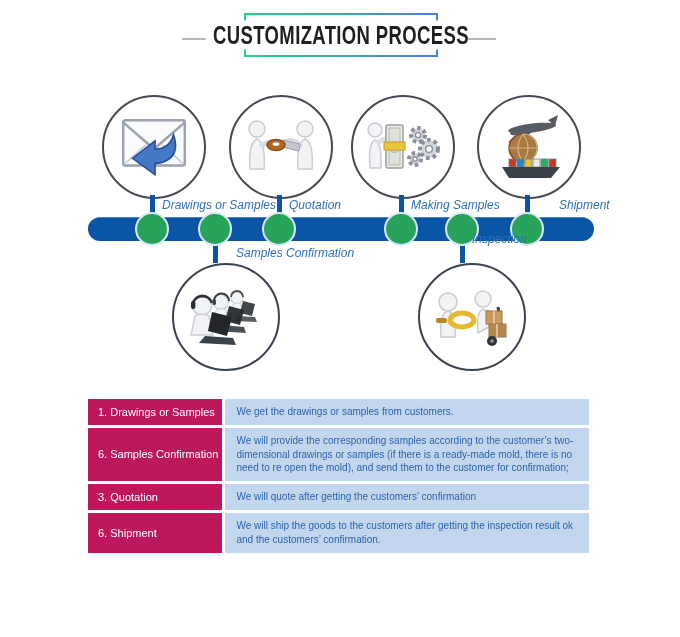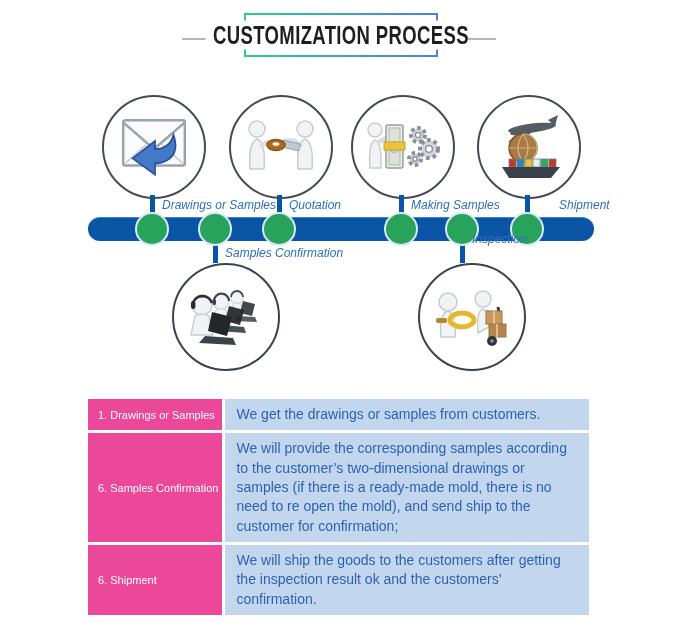--- a/index.html
+++ b/index.html
@@ -23,23 +23,23 @@
   .step-label{position:absolute;font-size:12px;color:#2e6fbd;white-space:nowrap;font-style:italic;}
   .pcircle{position:absolute;border-radius:50%;background:#fff;border:2px solid #454b54;
            display:flex;align-items:center;justify-content:center;}
   .pcircle.top{width:100px;height:100px;top:95px;}
   .pcircle.bottom{width:104px;height:104px;top:263px;border-color:#39434f;}
 
   
   table.proc{position:absolute;left:85px;top:396px;width:507px;border-collapse:separate;
              border-spacing:3px;}
   table.proc td{vertical-align:middle;}
-  td.step-cell{width:120px;background:#ec4899;color:#ffffff;font-size:11px;
+  td.step-cell{width:120px;background:#be185d;color:#ffffff;font-size:11px;
                padding:6px 4px 6px 10px;white-space:nowrap;}
-  td.desc-cell{background:#c2d7ed;color:#2d62b0;font-size:14px;line-height:1.38;
+  td.desc-cell{background:#c2d7ed;color:#2d62b0;font-size:10px;line-height:1.38;
                padding:6px 11px;}
 </style>
 </head>
 <body>
 
 <div id="page">
 
   <div class="hdash" style="left:182px;"></div>
   <div class="title-box">
     <span class="title-text">CUSTOMIZATION PROCESS</span>
@@ -169,32 +169,36 @@
   <div class="dot" style="left:198px;"></div>
   <div class="dot" style="left:262px;"></div>
   <div class="dot" style="left:384px;"></div>
   <div class="dot" style="left:445px;"></div>
   <div class="dot" style="left:510px;"></div>
 
   <div class="step-label" style="left:162px;top:198px;">Drawings or Samples</div>
   <div class="step-label" style="left:289px;top:198px;">Quotation</div>
   <div class="step-label" style="left:411px;top:198px;">Making Samples</div>
   <div class="step-label" style="left:559px;top:198px;">Shipment</div>
-  <div class="step-label" style="left:225px;top:246px;">Samples Confirmation</div>
+  <div class="step-label" style="left:236px;top:246px;">Samples Confirmation</div>
   <div class="step-label" style="left:472px;top:232px;">Inspection</div>
 
   <table class="proc">
     <tbody>
       <tr>
         <td class="step-cell">1. Drawings or Samples</td>
         <td class="desc-cell">We get the drawings or samples from customers.</td>
       </tr>
       <tr>
         <td class="step-cell">6. Samples Confirmation</td>
-        <td class="desc-cell">We will provide the corresponding samples according to the customer’s two-dimensional drawings or samples (if there is a ready-made mold, there is no need to re open the mold), and send ship to the customer for confirmation;</td>
+        <td class="desc-cell">We will provide the corresponding samples according to the customer’s two-dimensional drawings or samples (if there is a ready-made mold, there is no need to re open the mold), and send them to the customer for confirmation;</td>
+      </tr>
+      <tr>
+        <td class="step-cell">3. Quotation</td>
+        <td class="desc-cell">We will quote after getting the customers’ confirmation</td>
       </tr>
       <tr>
         <td class="step-cell">6. Shipment</td>
         <td class="desc-cell">We will ship the goods to the customers after getting the inspection result ok and the customers’ confirmation.</td>
       </tr>
     </tbody>
   </table>
 
 </div>
 

